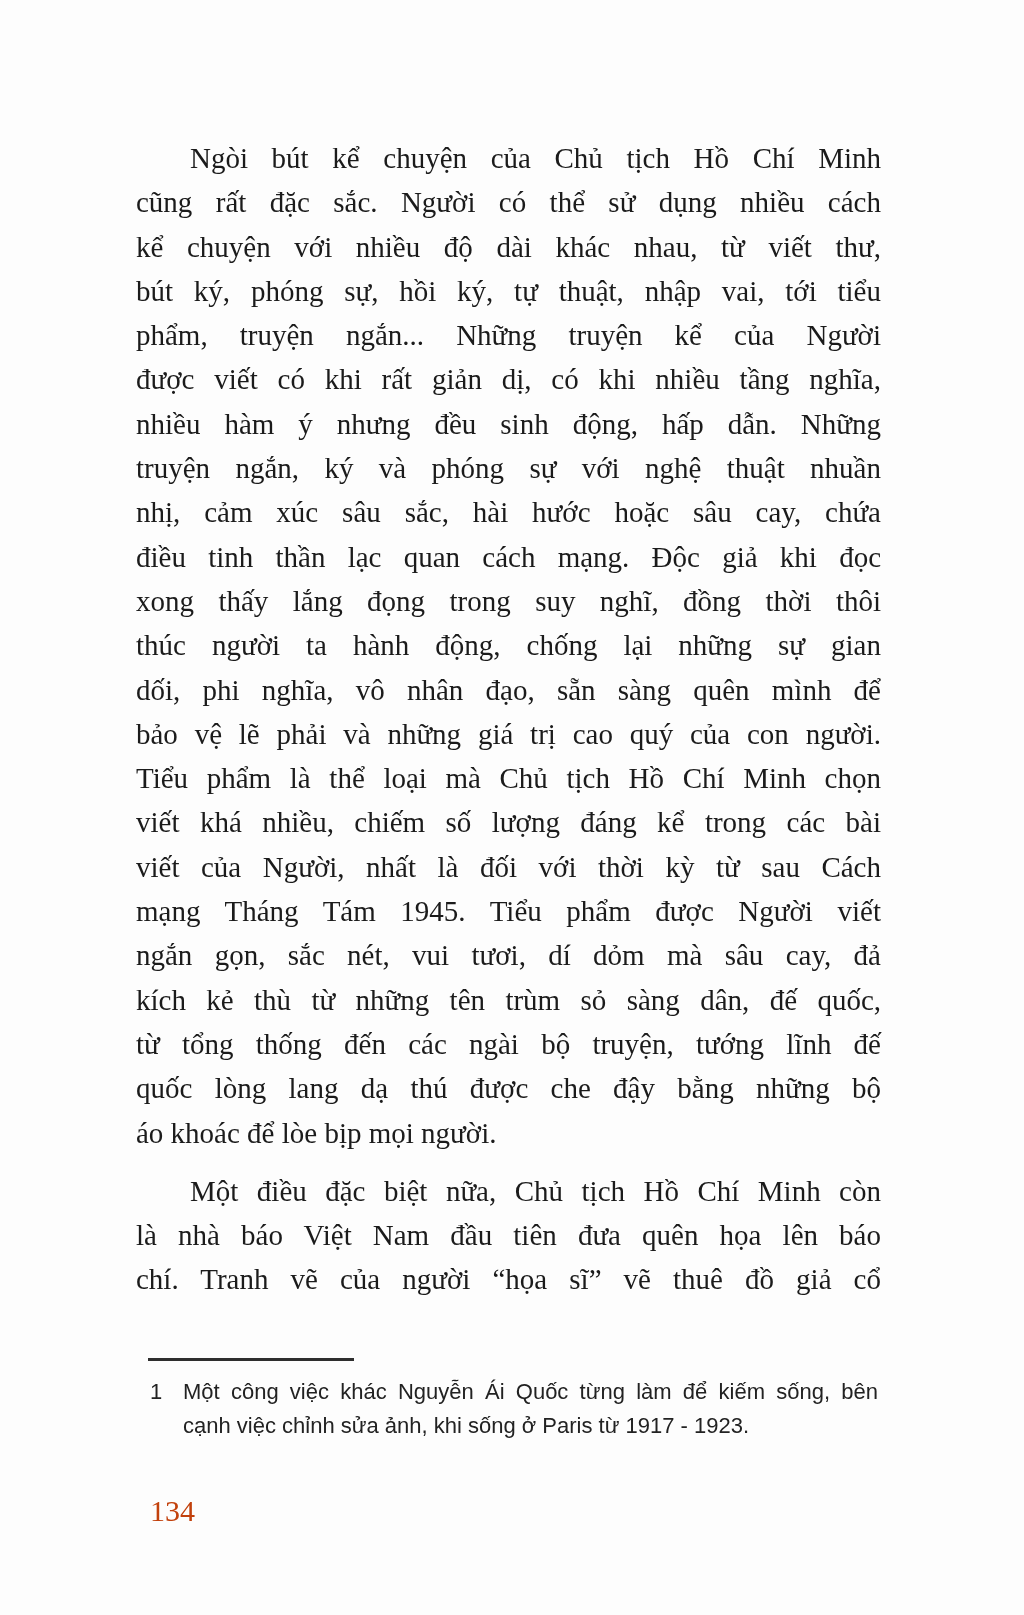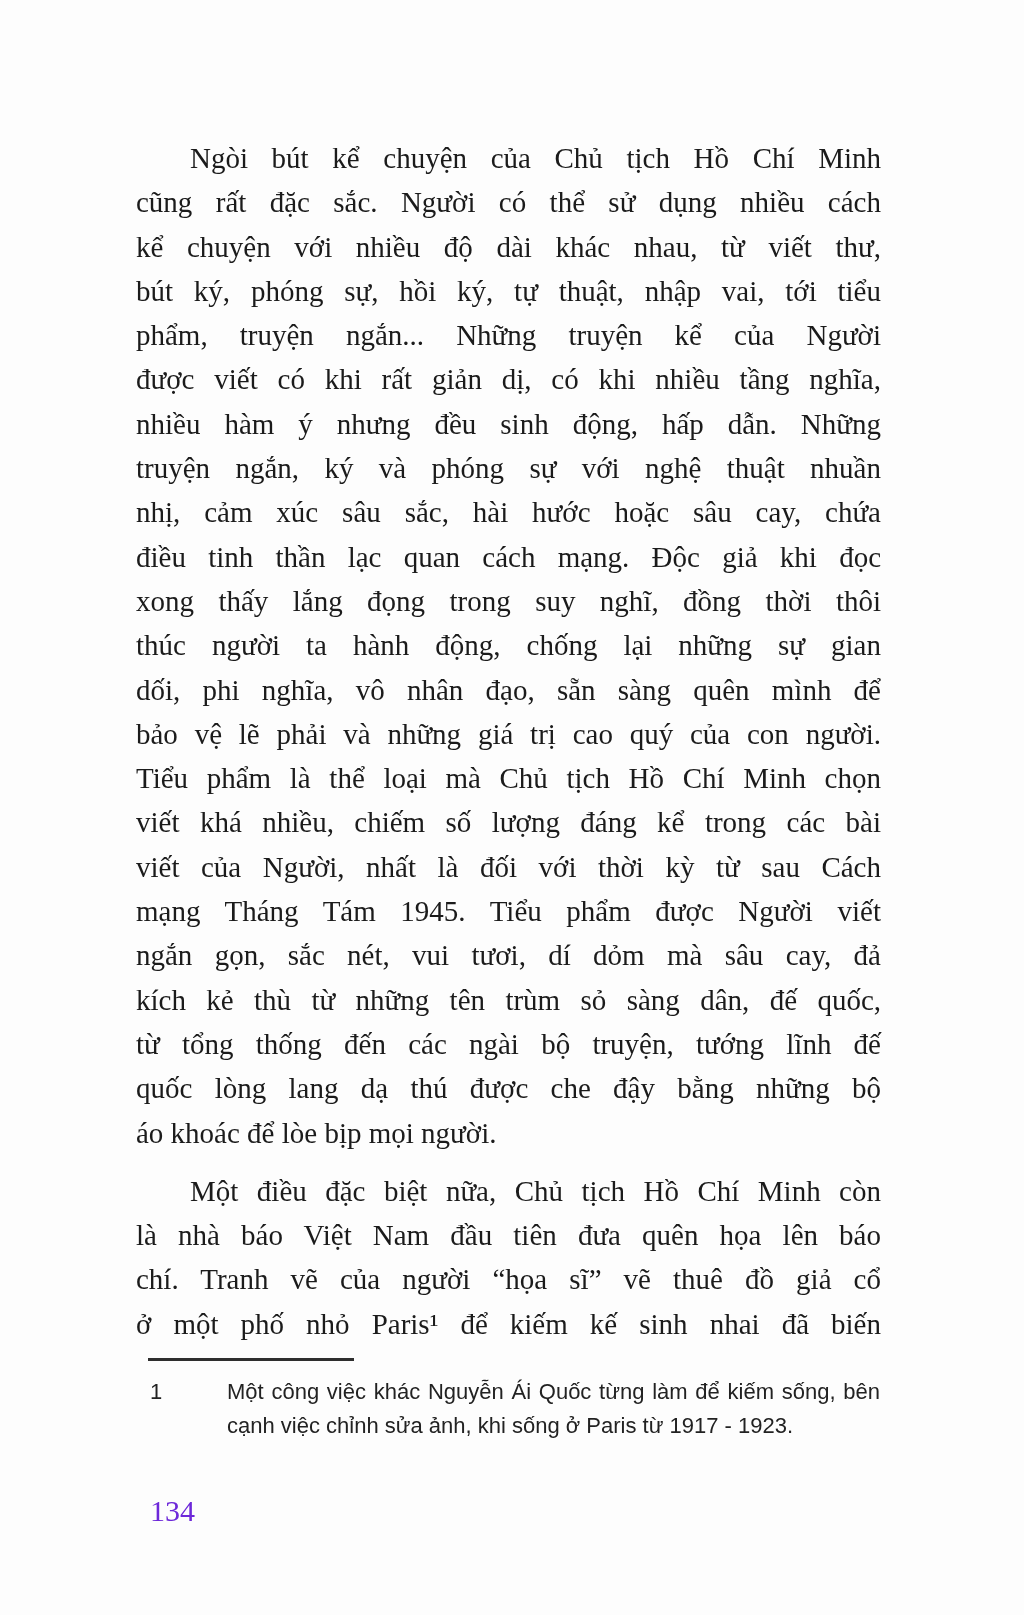--- a/index.html
+++ b/index.html
@@ -45,32 +45,32 @@
     align-items: flex-start;
     font-family: "Liberation Sans", "DejaVu Sans", sans-serif;
     color: #222222;
   }
   .fn-marker {
     flex: 0 0 33px;
     width: 33px;
     font-size: 22px;
     line-height: 34px;
   }
-  .fn-text { width: 695px; margin-left: 44px; }
+  .fn-text { width: 695px; }
   .footnote .line {
     font-size: 22px;
     line-height: 34px;
   }
   .page-number {
     position: absolute;
     left: 150px;
     top: 1496px;
     font-size: 30px;
     line-height: 30px;
-    color: #6d28d9;
+    color: #c2410c;
   }
 </style>
 </head>
 <body>
 
 <div class="page">
 
   <div class="body-text">
     <div class="paragraph p1">
         <div class="line indent">Ngòi bút kể chuyện của Chủ tịch Hồ Chí Minh</div>
@@ -94,21 +94,20 @@
         <div class="line">ngắn gọn, sắc nét, vui tươi, dí dỏm mà sâu cay, đả</div>
         <div class="line">kích kẻ thù từ những tên trùm sỏ sàng dân, đế quốc,</div>
         <div class="line">từ tổng thống đến các ngài bộ truyện, tướng lĩnh đế</div>
         <div class="line">quốc lòng lang dạ thú được che đậy bằng những bộ</div>
         <div class="line flush">áo khoác để lòe bịp mọi người.</div>
       </div>
     <div class="paragraph p2">
         <div class="line indent">Một điều đặc biệt nữa, Chủ tịch Hồ Chí Minh còn</div>
         <div class="line">là nhà báo Việt Nam đầu tiên đưa quên họa lên báo</div>
         <div class="line">chí. Tranh vẽ của người “họa sĩ” vẽ thuê đồ giả cổ</div>
-        <div class="line">ở một phố nhỏ Paris¹ để kiếm kế sinh nhai đã biến</div>
       </div>
   </div>
 
   <div class="fn-sep"></div>
 
   <div class="footnote">
     <span class="fn-marker">1</span>
     <div class="fn-text">
         <div class="line">Một công việc khác Nguyễn Ái Quốc từng làm để kiếm sống, bên</div>
         <div class="line flush">cạnh việc chỉnh sửa ảnh, khi sống ở Paris từ 1917 - 1923.</div>

